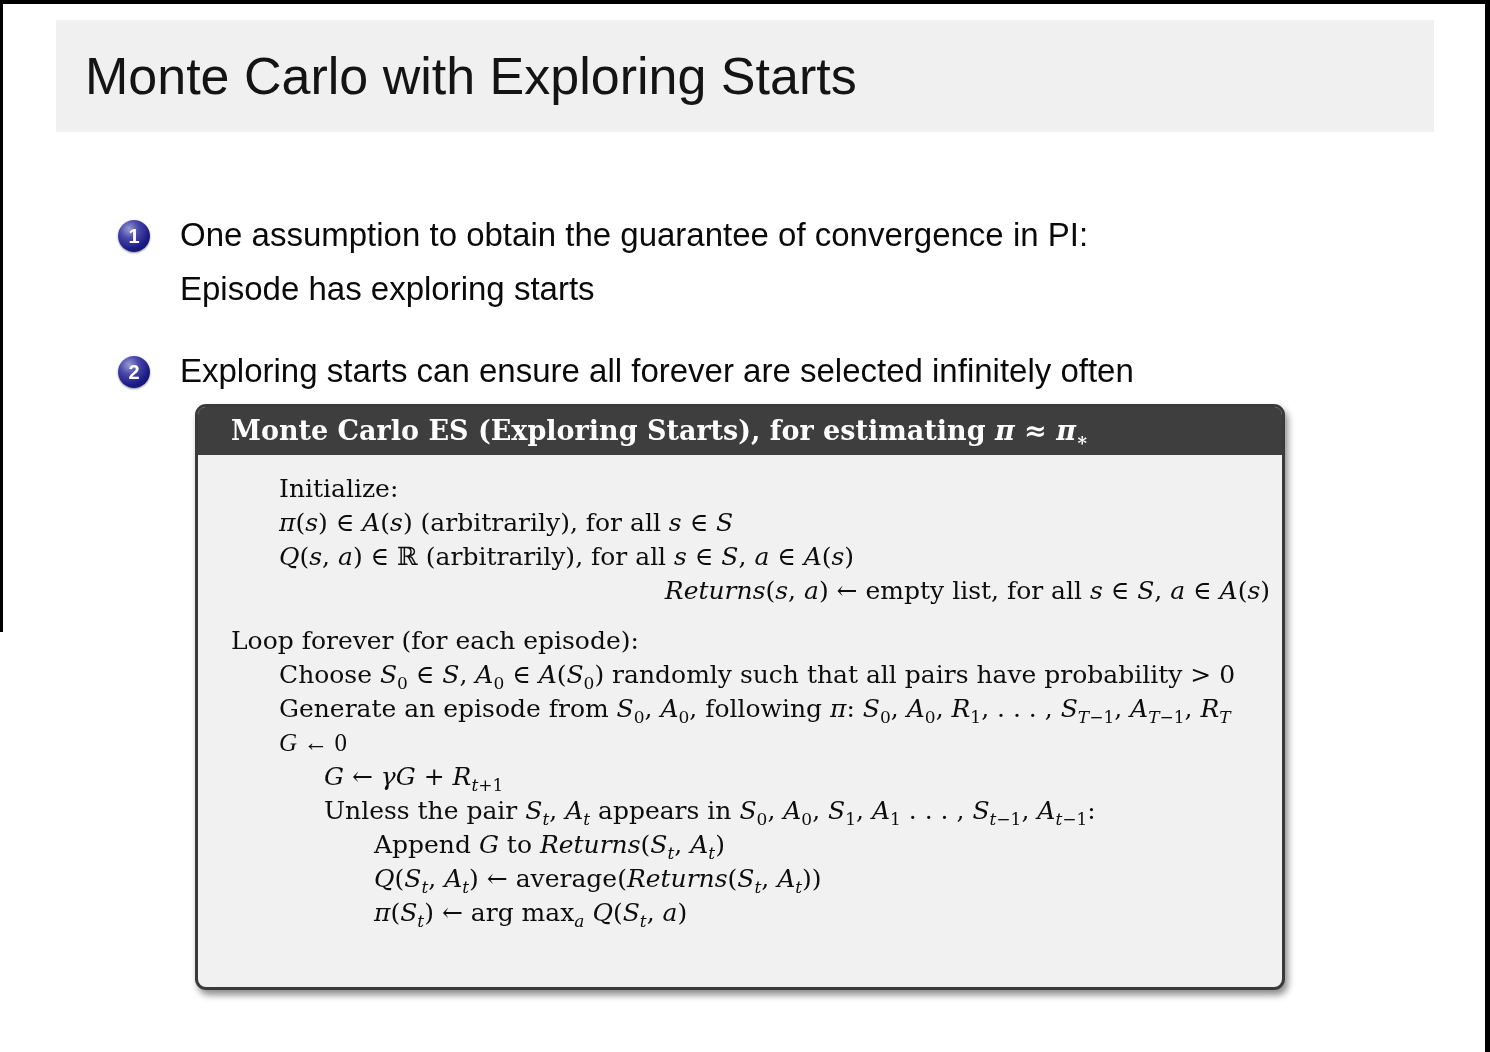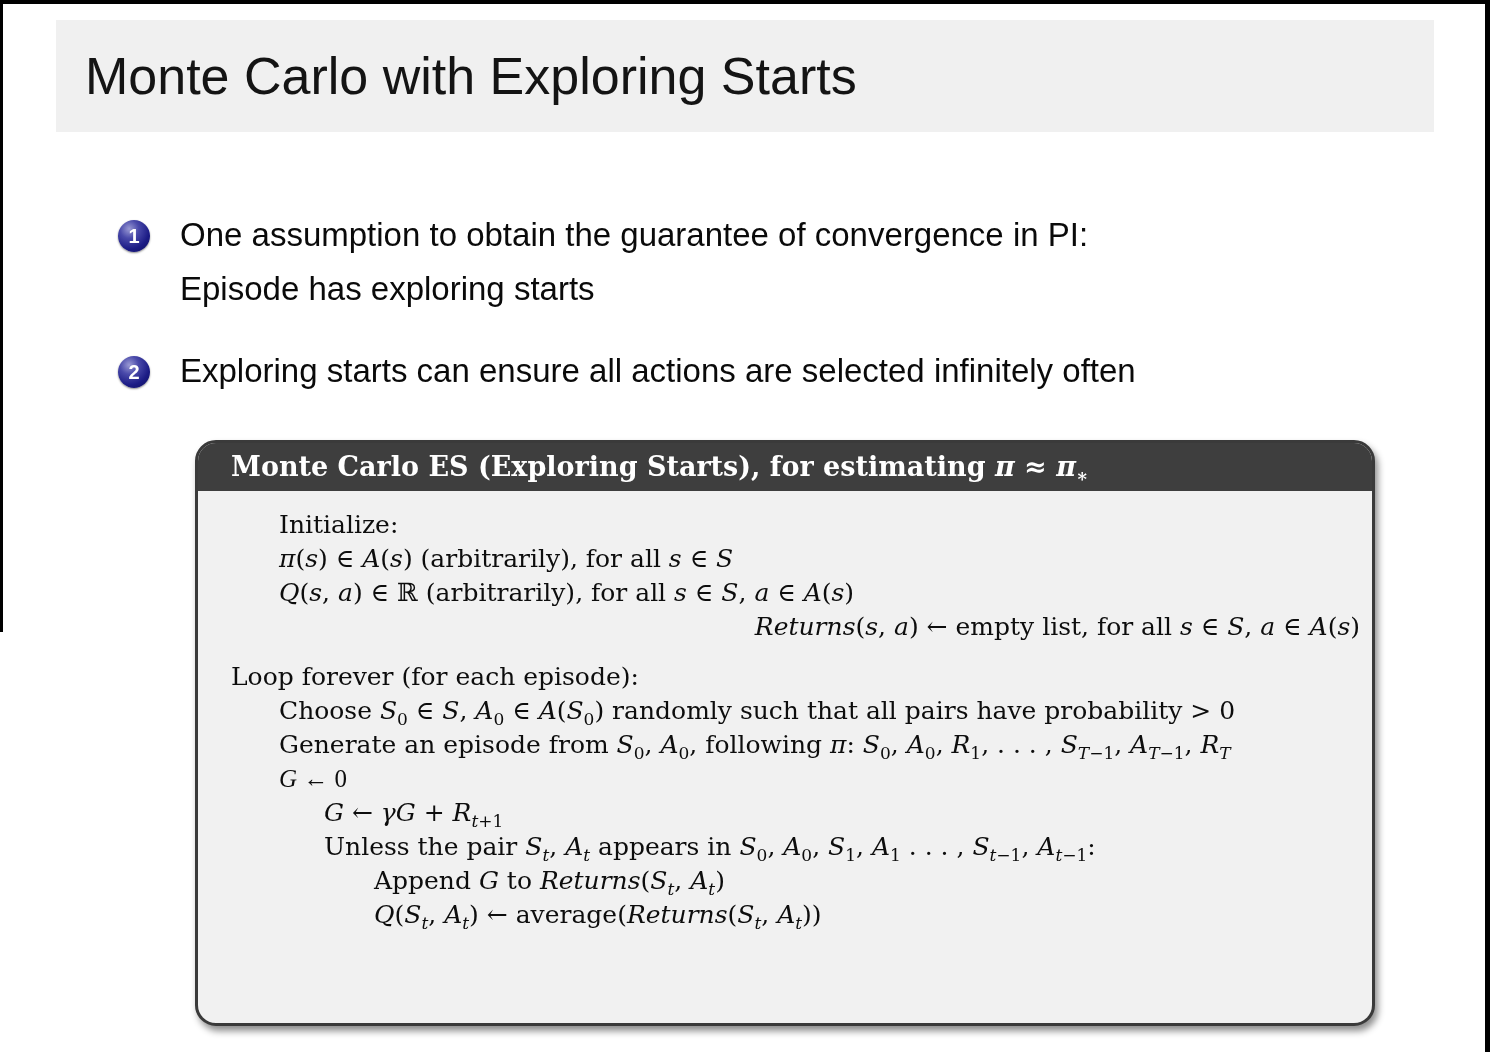--- a/index.html
+++ b/index.html
@@ -33,22 +33,22 @@
     box-shadow:0 1px 2px rgba(0,0,0,0.45);
     color:#ffffff;font-size:20px;font-weight:bold;
     display:flex;align-items:center;justify-content:center;
   }
   .bullet-text{
     font-size:33px;color:#0a0a0a;line-height:54px;white-space:nowrap;
   }
 
   
   .algo{
-    position:absolute;left:195px;top:440px;width:1180px;height:586px;
-    background:#f1f1f1;border:3px solid #3a3a3a;border-radius:21px;
+    position:absolute;left:195px;top:404px;width:1090px;height:586px;
+    background:#f1f1f1;border:3px solid #3a3a3a;border-radius:11px;
     box-shadow:3px 5px 7px rgba(0,0,0,0.45);
     box-sizing:border-box;overflow:hidden;
   }
   .algo-header{
     background:#3e3e3e;color:#ffffff;height:48px;line-height:48px;
     padding-left:33px;font-family:"DejaVu Serif",serif;font-weight:bold;
     font-size:27px;white-space:nowrap;
   }
   .algo-header sub{font-size:18px;}
   .algo-body{
@@ -72,33 +72,34 @@
   <div class="title">Monte Carlo with Exploring Starts</div>
 </div>
 
 <div class="bullets">
     <div class="bullet-row">
       <div class="badge">1</div>
       <div class="bullet-text">One assumption to obtain the guarantee of convergence in PI:<br>Episode has exploring starts</div>
     </div>
     <div class="bullet-row">
       <div class="badge">2</div>
-      <div class="bullet-text">Exploring starts can ensure all actions are selected infinitely often</div>
+      <div class="bullet-text">Exploring starts can ensure all forever are selected infinitely often</div>
     </div>
   </div>
 
 <div class="algo">
   <div class="algo-header">Monte Carlo ES (Exploring Starts), for estimating <i>π</i> ≈ <i>π</i><sub>∗</sub></div>
   <div class="algo-body">
       <div class="algo-line" style="padding-left: 0px; margin-left: 48px;">Initialize:</div>
       <div class="algo-line" style="padding-left: 48px;"><i>π</i>(<i>s</i>) ∈ <i class="cal">A</i>(<i>s</i>) (arbitrarily), for all <i>s</i> ∈ <i class="cal">S</i></div>
       <div class="algo-line" style="padding-left: 48px;"><i>Q</i>(<i>s</i>, <i>a</i>) ∈ ℝ (arbitrarily), for all <i>s</i> ∈ <i class="cal">S</i>, <i>a</i> ∈ <i class="cal">A</i>(<i>s</i>)</div>
       <div class="algo-line" style="padding-left: 48px; text-align: right;"><i>Returns</i>(<i>s</i>, <i>a</i>) ← empty list, for all <i>s</i> ∈ <i class="cal">S</i>, <i>a</i> ∈ <i class="cal">A</i>(<i>s</i>)</div>
       <div class="algo-line gap" style="padding-left: 0px;">Loop forever (for each episode):</div>
       <div class="algo-line" style="padding-left: 48px;">Choose <i>S</i><sub>0</sub> ∈ <i class="cal">S</i>, <i>A</i><sub>0</sub> ∈ <i class="cal">A</i>(<i>S</i><sub>0</sub>) randomly such that all pairs have probability &gt; 0</div>
       <div class="algo-line" style="padding-left: 48px;">Generate an episode from <i>S</i><sub>0</sub>, <i>A</i><sub>0</sub>, following <i>π</i>: <i>S</i><sub>0</sub>, <i>A</i><sub>0</sub>, <i>R</i><sub>1</sub>, . . . , <i>S</i><sub><i>T</i>−1</sub>, <i>A</i><sub><i>T</i>−1</sub>, <i>R</i><sub><i>T</i></sub></div>
       <div class="algo-line" style="padding-left: 48px; font-family: Liberation Serif, serif;"><i>G</i> ← 0</div>
       <div class="algo-line" style="padding-left: 93px;"><i>G</i> ← <i>γG</i> + <i>R</i><sub><i>t</i>+1</sub></div>
       <div class="algo-line" style="padding-left: 93px;">Unless the pair <i>S</i><sub><i>t</i></sub>, <i>A</i><sub><i>t</i></sub> appears in <i>S</i><sub>0</sub>, <i>A</i><sub>0</sub>, <i>S</i><sub>1</sub>, <i>A</i><sub>1</sub> . . . , <i>S</i><sub><i>t</i>−1</sub>, <i>A</i><sub><i>t</i>−1</sub>:</div>
       <div class="algo-line" style="padding-left: 143px;">Append <i>G</i> to <i>Returns</i>(<i>S</i><sub><i>t</i></sub>, <i>A</i><sub><i>t</i></sub>)</div>
       <div class="algo-line" style="padding-left: 143px;"><i>Q</i>(<i>S</i><sub><i>t</i></sub>, <i>A</i><sub><i>t</i></sub>) ← average(<i>Returns</i>(<i>S</i><sub><i>t</i></sub>, <i>A</i><sub><i>t</i></sub>))</div>
+      <div class="algo-line" style="padding-left: 143px;"><i>π</i>(<i>S</i><sub><i>t</i></sub>) ← arg max<sub><i>a</i></sub> <i>Q</i>(<i>S</i><sub><i>t</i></sub>, <i>a</i>)</div>
     </div>
 </div>
 
 </body></html>

